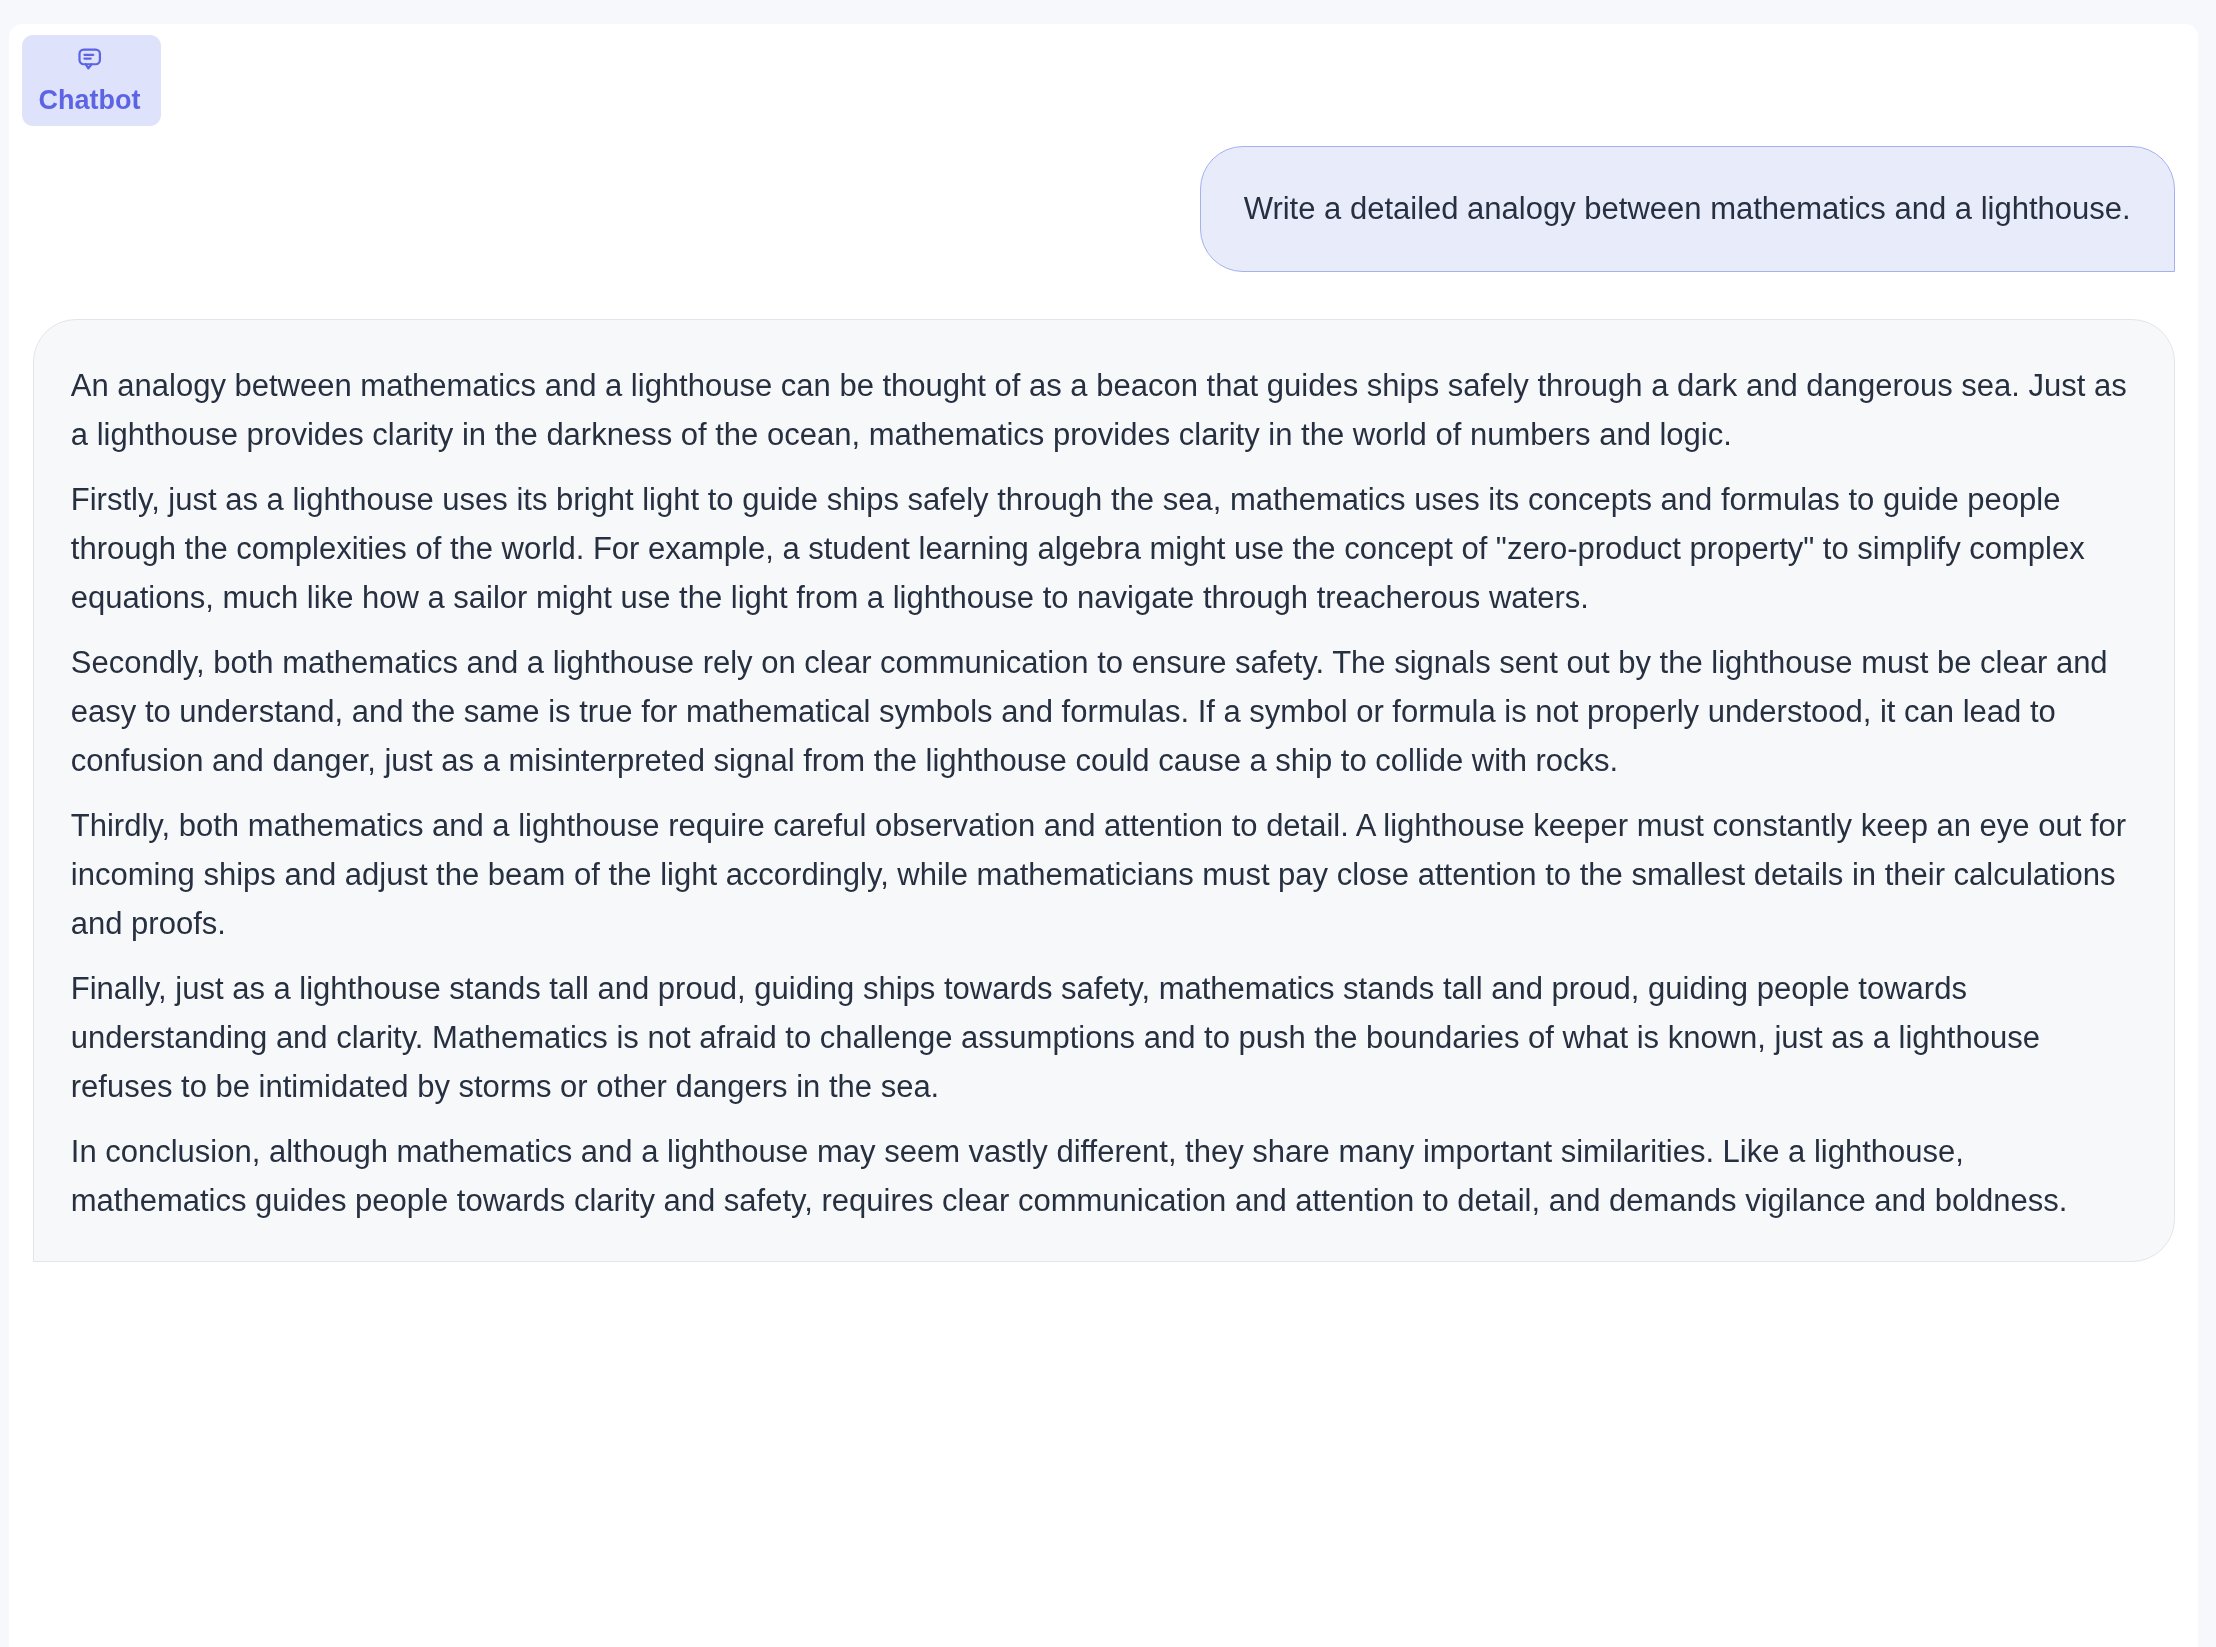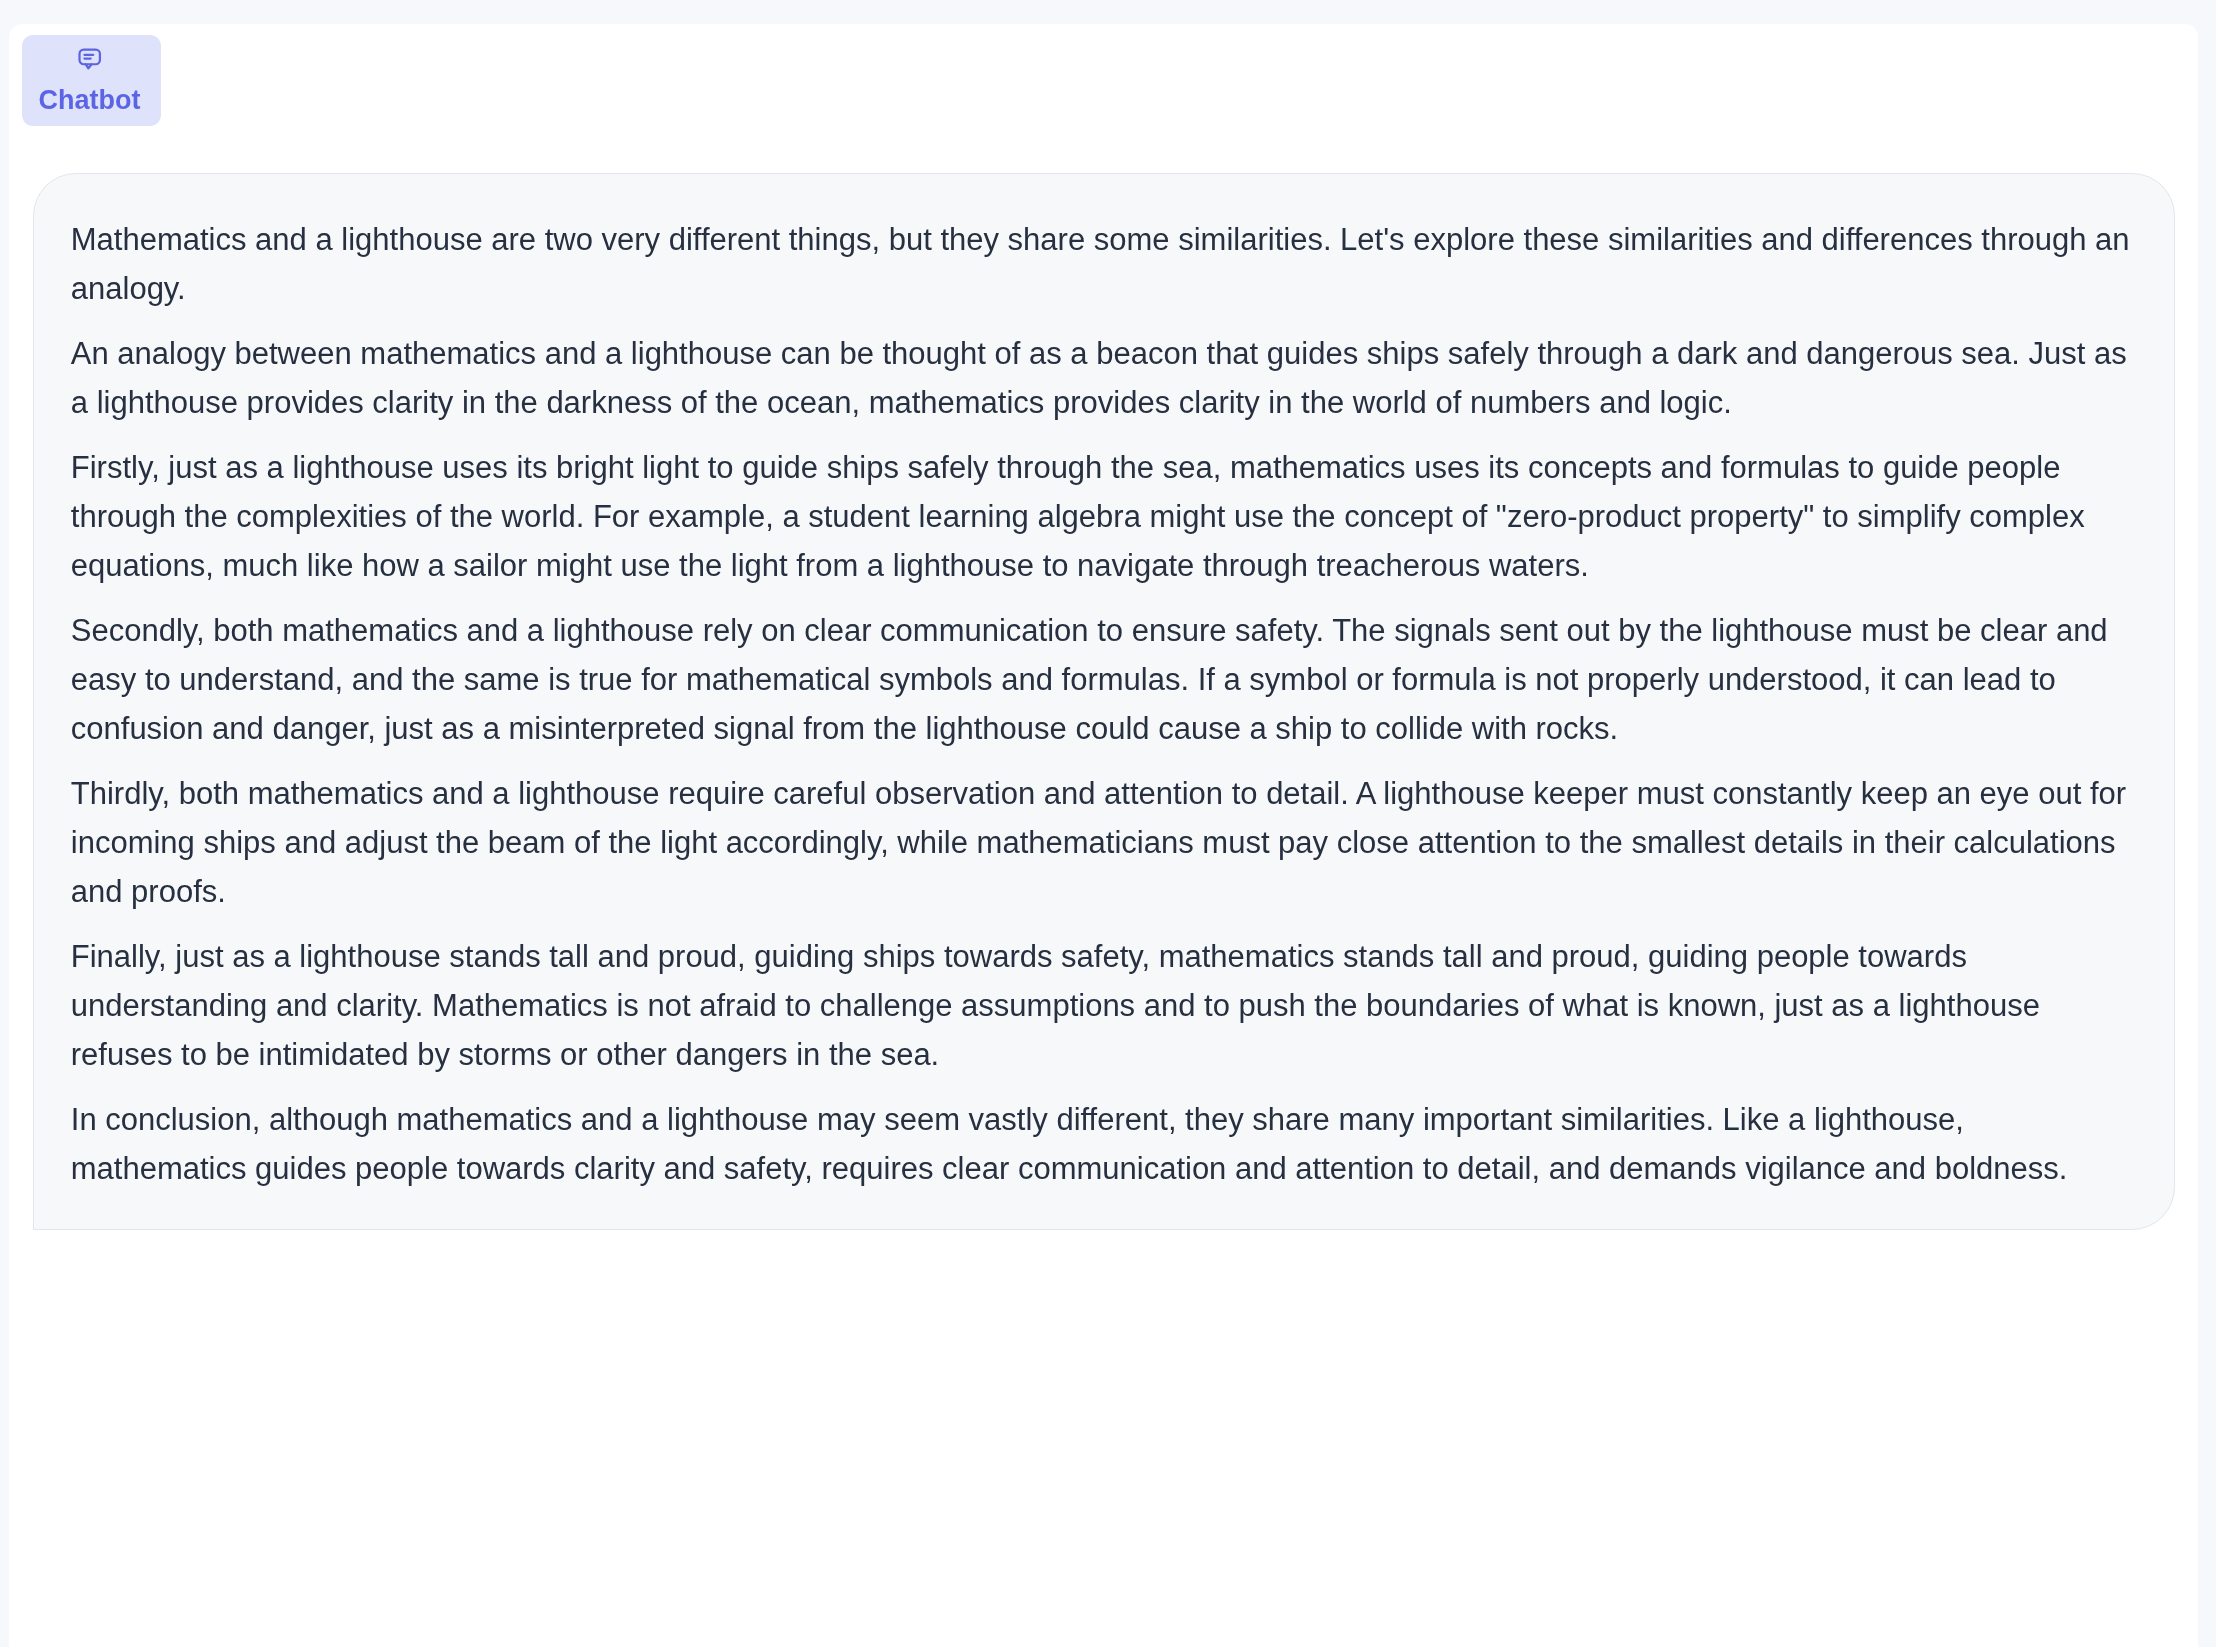--- a/index.html
+++ b/index.html
@@ -76,23 +76,27 @@
         <line x1="7.2" y1="8.4" x2="14.8" y2="8.4"></line>
         <line x1="7.2" y1="11.6" x2="12.6" y2="11.6"></line>
         <path d="M8.3 16.5 L10.6 20 L13.4 16.5"></path>
       </svg>
     </span>
     <span>Chatbot</span>
   </div>
 
   <div class="chat-log">
 
+    <div class="message-row user">
+      <div class="user-bubble">
+        <span>Write a detailed analogy between mathematics and a lighthouse.</span>
+      </div>
+    </div>
 
     <div class="bot-panel">
-    <p>Mathematics and a lighthouse are two very different things, but they share some similarities. Let's explore these similarities and differences through an analogy.</p>
         <p>An analogy between mathematics and a lighthouse can be thought of as a beacon that guides ships safely through a dark and dangerous sea. Just as a lighthouse provides clarity in the darkness of the ocean, mathematics provides clarity in the world of numbers and logic.</p>
         <p>Firstly, just as a lighthouse uses its bright light to guide ships safely through the sea, mathematics uses its concepts and formulas to guide people through the complexities of the world. For example, a student learning algebra might use the concept of "zero-product property" to simplify complex equations, much like how a sailor might use the light from a lighthouse to navigate through treacherous waters.</p>
         <p>Secondly, both mathematics and a lighthouse rely on clear communication to ensure safety. The signals sent out by the lighthouse must be clear and easy to understand, and the same is true for mathematical symbols and formulas. If a symbol or formula is not properly understood, it can lead to confusion and danger, just as a misinterpreted signal from the lighthouse could cause a ship to collide with rocks.</p>
         <p>Thirdly, both mathematics and a lighthouse require careful observation and attention to detail. A lighthouse keeper must constantly keep an eye out for incoming ships and adjust the beam of the light accordingly, while mathematicians must pay close attention to the smallest details in their calculations and proofs.</p>
         <p>Finally, just as a lighthouse stands tall and proud, guiding ships towards safety, mathematics stands tall and proud, guiding people towards understanding and clarity. Mathematics is not afraid to challenge assumptions and to push the boundaries of what is known, just as a lighthouse refuses to be intimidated by storms or other dangers in the sea.</p>
         <p>In conclusion, although mathematics and a lighthouse may seem vastly different, they share many important similarities. Like a lighthouse, mathematics guides people towards clarity and safety, requires clear communication and attention to detail, and demands vigilance and boldness.</p>
       </div>
 
   </div>
 </div>

